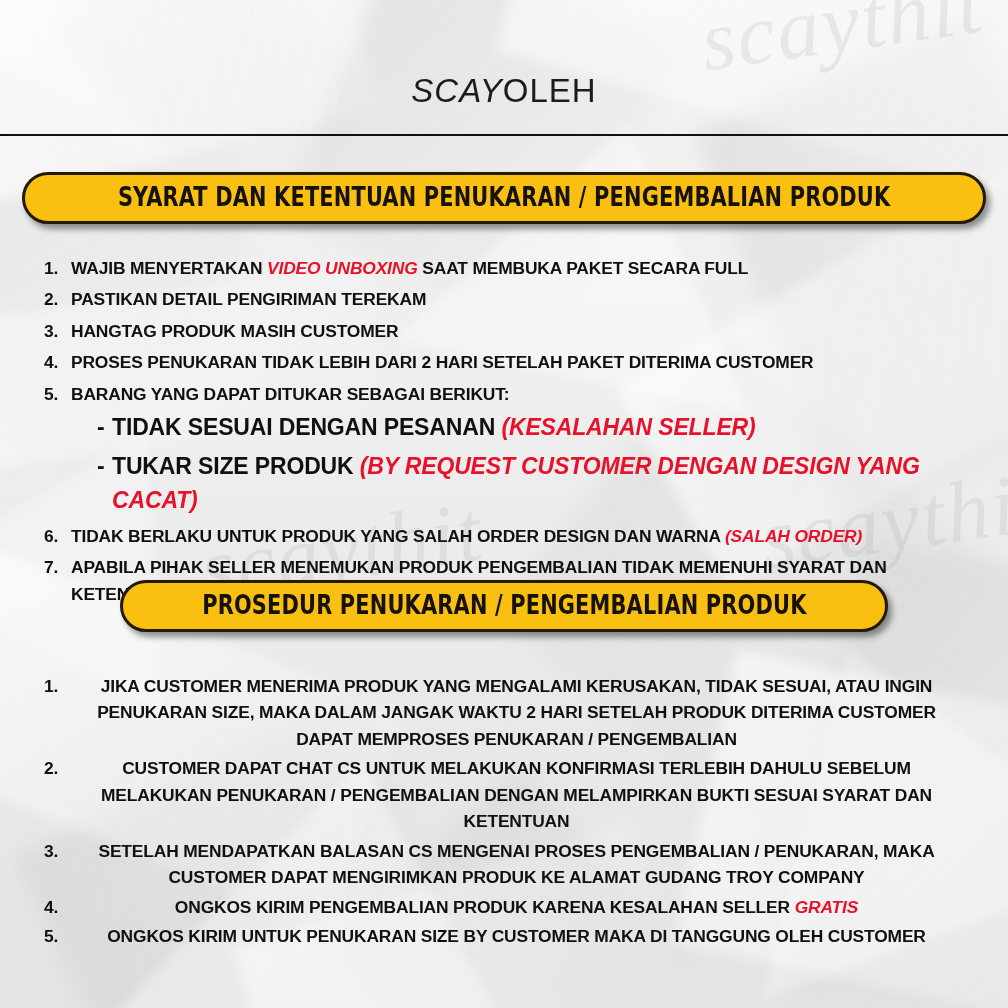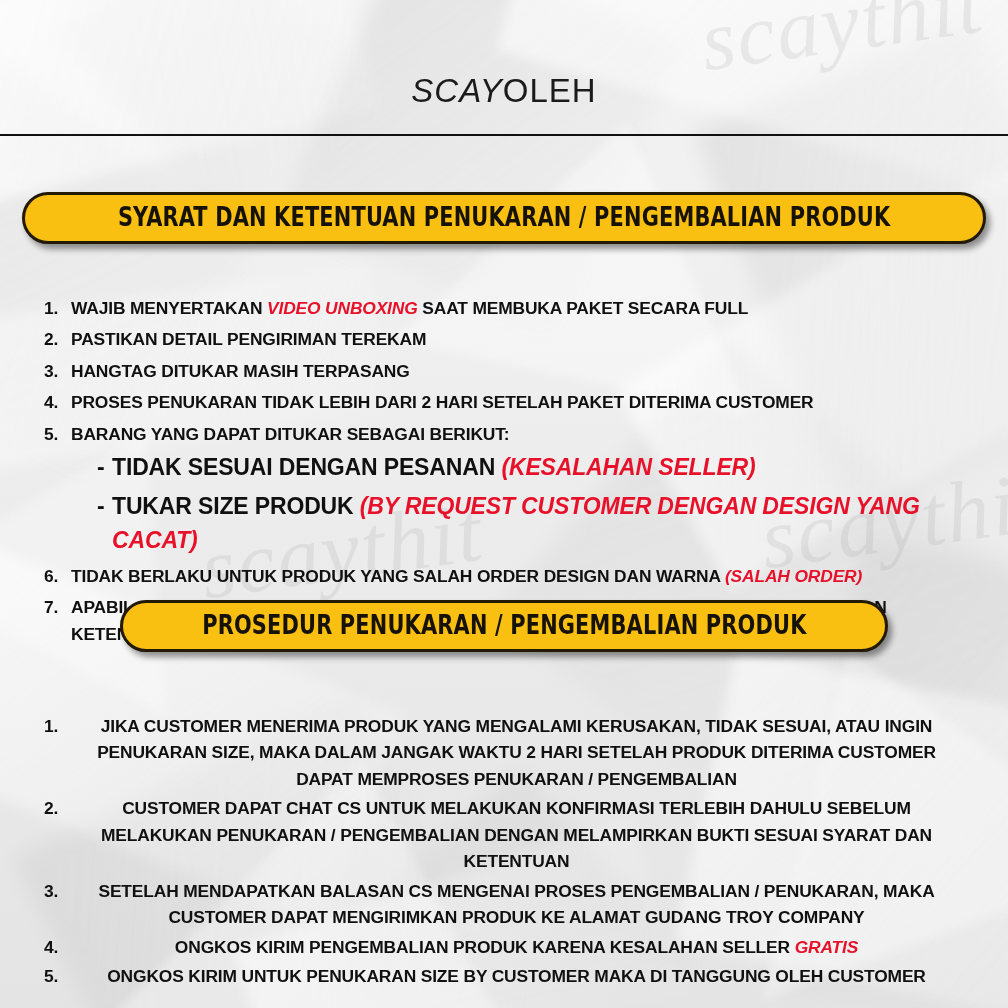--- a/index.html
+++ b/index.html
@@ -115,21 +115,20 @@
     height: 2px;
     background: #111;
   }
 
   
   .banner-wrap {
     position: absolute;
     left: 0; right: 0;
     display: flex;
     justify-content: center;
-    margin-top: 20px;
   }
   .banner {
     position: relative;
     background: #f9c011;
     border: 3px solid #231a06;
     border-radius: 999px;
     box-shadow: 4px 5px 6px rgba(0,0,0,0.42);
     padding: 7px 30px 9px;
     display: inline-block;
   }
@@ -147,21 +146,20 @@
   }
 
   #banner1 { top: 172px; }
   #banner2 { top: 580px; }
 
   
   .section {
     position: absolute;
     left: 44px;
     right: 46px;
-    margin-top: 40px;
   }
   #section1 { top: 255px; }
   #section2 { top: 673px; }
 
   ol.reqs {
     list-style: none;
     margin: 0;
     padding: 0;
     counter-reset: li;
   }
@@ -253,21 +251,21 @@
   <div class="banner-wrap" id="banner1">
     <div class="banner">
       <div class="banner-text">SYARAT DAN KETENTUAN PENUKARAN / PENGEMBALIAN PRODUK</div>
     </div>
   </div>
 
   <div class="section" id="section1">
     <ol class="reqs">
         <li><span><span>WAJIB MENYERTAKAN </span><span class="hl">VIDEO UNBOXING</span><span> SAAT MEMBUKA PAKET SECARA FULL</span></span></li>
         <li><span><span>PASTIKAN DETAIL PENGIRIMAN TEREKAM</span></span></li>
-        <li><span><span>HANGTAG DITUKAR MASIH TERPASANG</span></span></li>
+        <li><span><span>HANGTAG PRODUK MASIH CUSTOMER</span></span></li>
         <li><span><span>PROSES PENUKARAN TIDAK LEBIH DARI 2 HARI SETELAH PAKET DITERIMA CUSTOMER</span></span></li>
         <li><span><span>BARANG YANG DAPAT DITUKAR SEBAGAI BERIKUT:</span></span><ul class="subs">
             <li><span>TIDAK SESUAI DENGAN PESANAN </span><span class="hl">(KESALAHAN SELLER)</span></li>
             <li><span>TUKAR SIZE PRODUK </span><span class="hl">(BY REQUEST CUSTOMER DENGAN DESIGN YANG CACAT)</span></li>
           </ul></li>
         <li><span><span>TIDAK BERLAKU UNTUK PRODUK YANG SALAH ORDER DESIGN DAN WARNA </span><span class="hl">(SALAH ORDER)</span></span></li>
         <li><span><span>APABILA PIHAK SELLER MENEMUKAN PRODUK PENGEMBALIAN TIDAK MEMENUHI SYARAT DAN KETENTUAN, MAKA PRODUK AKAN DIKIRIMKAN KEMBALI KEPADA CUSTOMER</span></span></li>
       </ol>
   </div>
 

